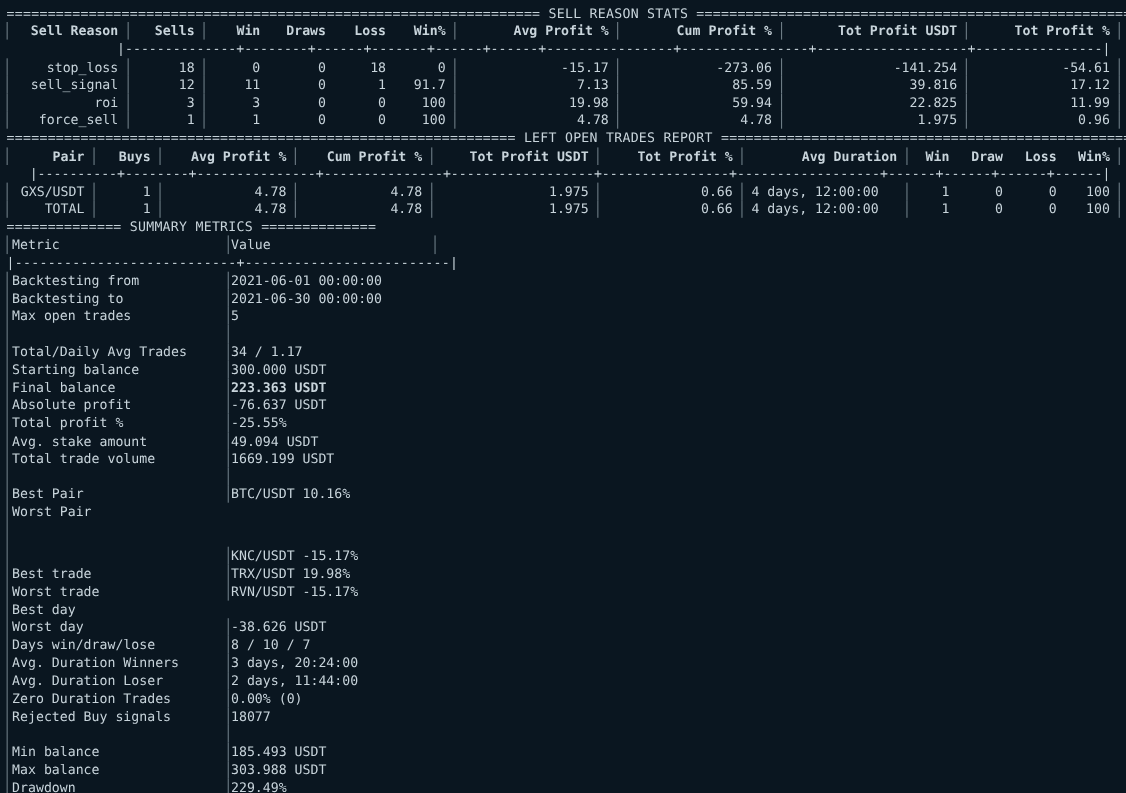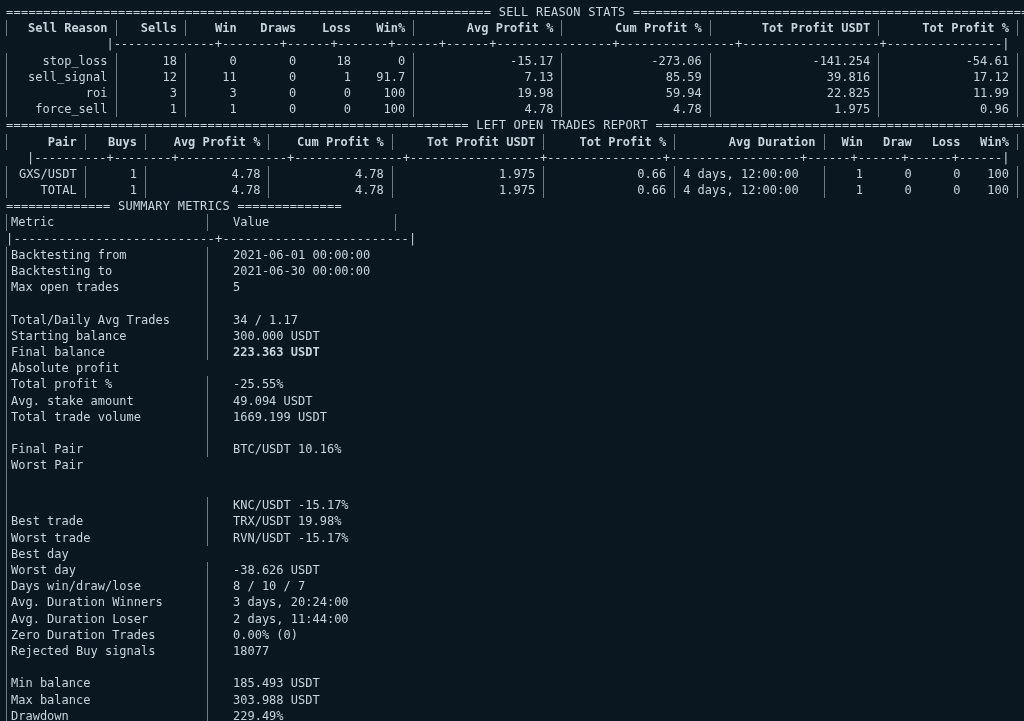--- a/index.html
+++ b/index.html
@@ -38,21 +38,21 @@
     }
     .sepline {
       height: 1em;
       color: #c8d4db;
       font-family: inherit;
     }
     .kv {
       display: flex;
     }
     .kv .k { width: 200px; padding-left: 4px; }
-    .kv .v { padding-left: 25px; }
+    .kv .v { padding-left: 2px; }
     .vl { border-left: 1px solid #6d7c85; }
     .hdr th { font-weight: bold; }
   </style>
 </head>
 <body>
 
 <div class="banner" id="banner-sell-reason">================================================================= SELL REASON STATS ==================================================================</div>
 
 <table class="tbl" id="tbl-sell-reason">
   <colgroup>
@@ -228,39 +228,40 @@
     <div class="kv">
       <div class="k">Starting balance</div>
       <div class="v vl" style="flex: 1 1 0%;">300.000 USDT</div>
     </div>
     <div class="kv">
       <div class="k">Final balance</div>
       <div class="v vl" style="flex: 1 1 0%; font-weight: bold;">223.363 USDT</div>
     </div>
     <div class="kv">
       <div class="k">Absolute profit</div>
+      <div class="v vl" style="flex: 1 1 0%;">-76.637 USDT</div>
     </div>
     <div class="kv">
       <div class="k">Total profit %</div>
       <div class="v vl" style="flex: 1 1 0%;">-25.55%</div>
     </div>
     <div class="kv">
       <div class="k">Avg. stake amount</div>
       <div class="v vl" style="flex: 1 1 0%;">49.094 USDT</div>
     </div>
     <div class="kv">
       <div class="k">Total trade volume</div>
       <div class="v vl" style="flex: 1 1 0%;">1669.199 USDT</div>
     </div>
     <div class="kv">
       <div class="k">&nbsp;</div>
       <div class="v vl" style="flex: 1 1 0%;">&nbsp;</div>
     </div>
     <div class="kv">
-      <div class="k">Final Pair</div>
+      <div class="k">Best Pair</div>
       <div class="v vl" style="flex: 1 1 0%;">BTC/USDT 10.16%</div>
     </div>
     <div class="kv">
       <div class="k">Worst Pair</div>
       <div class="v vl" style="flex: 1 1 0%; margin-top: 40px;">KNC/USDT -15.17%</div>
     </div>
     <div class="kv">
       <div class="k">Best trade</div>
       <div class="v vl" style="flex: 1 1 0%;">TRX/USDT 19.98%</div>
     </div>

